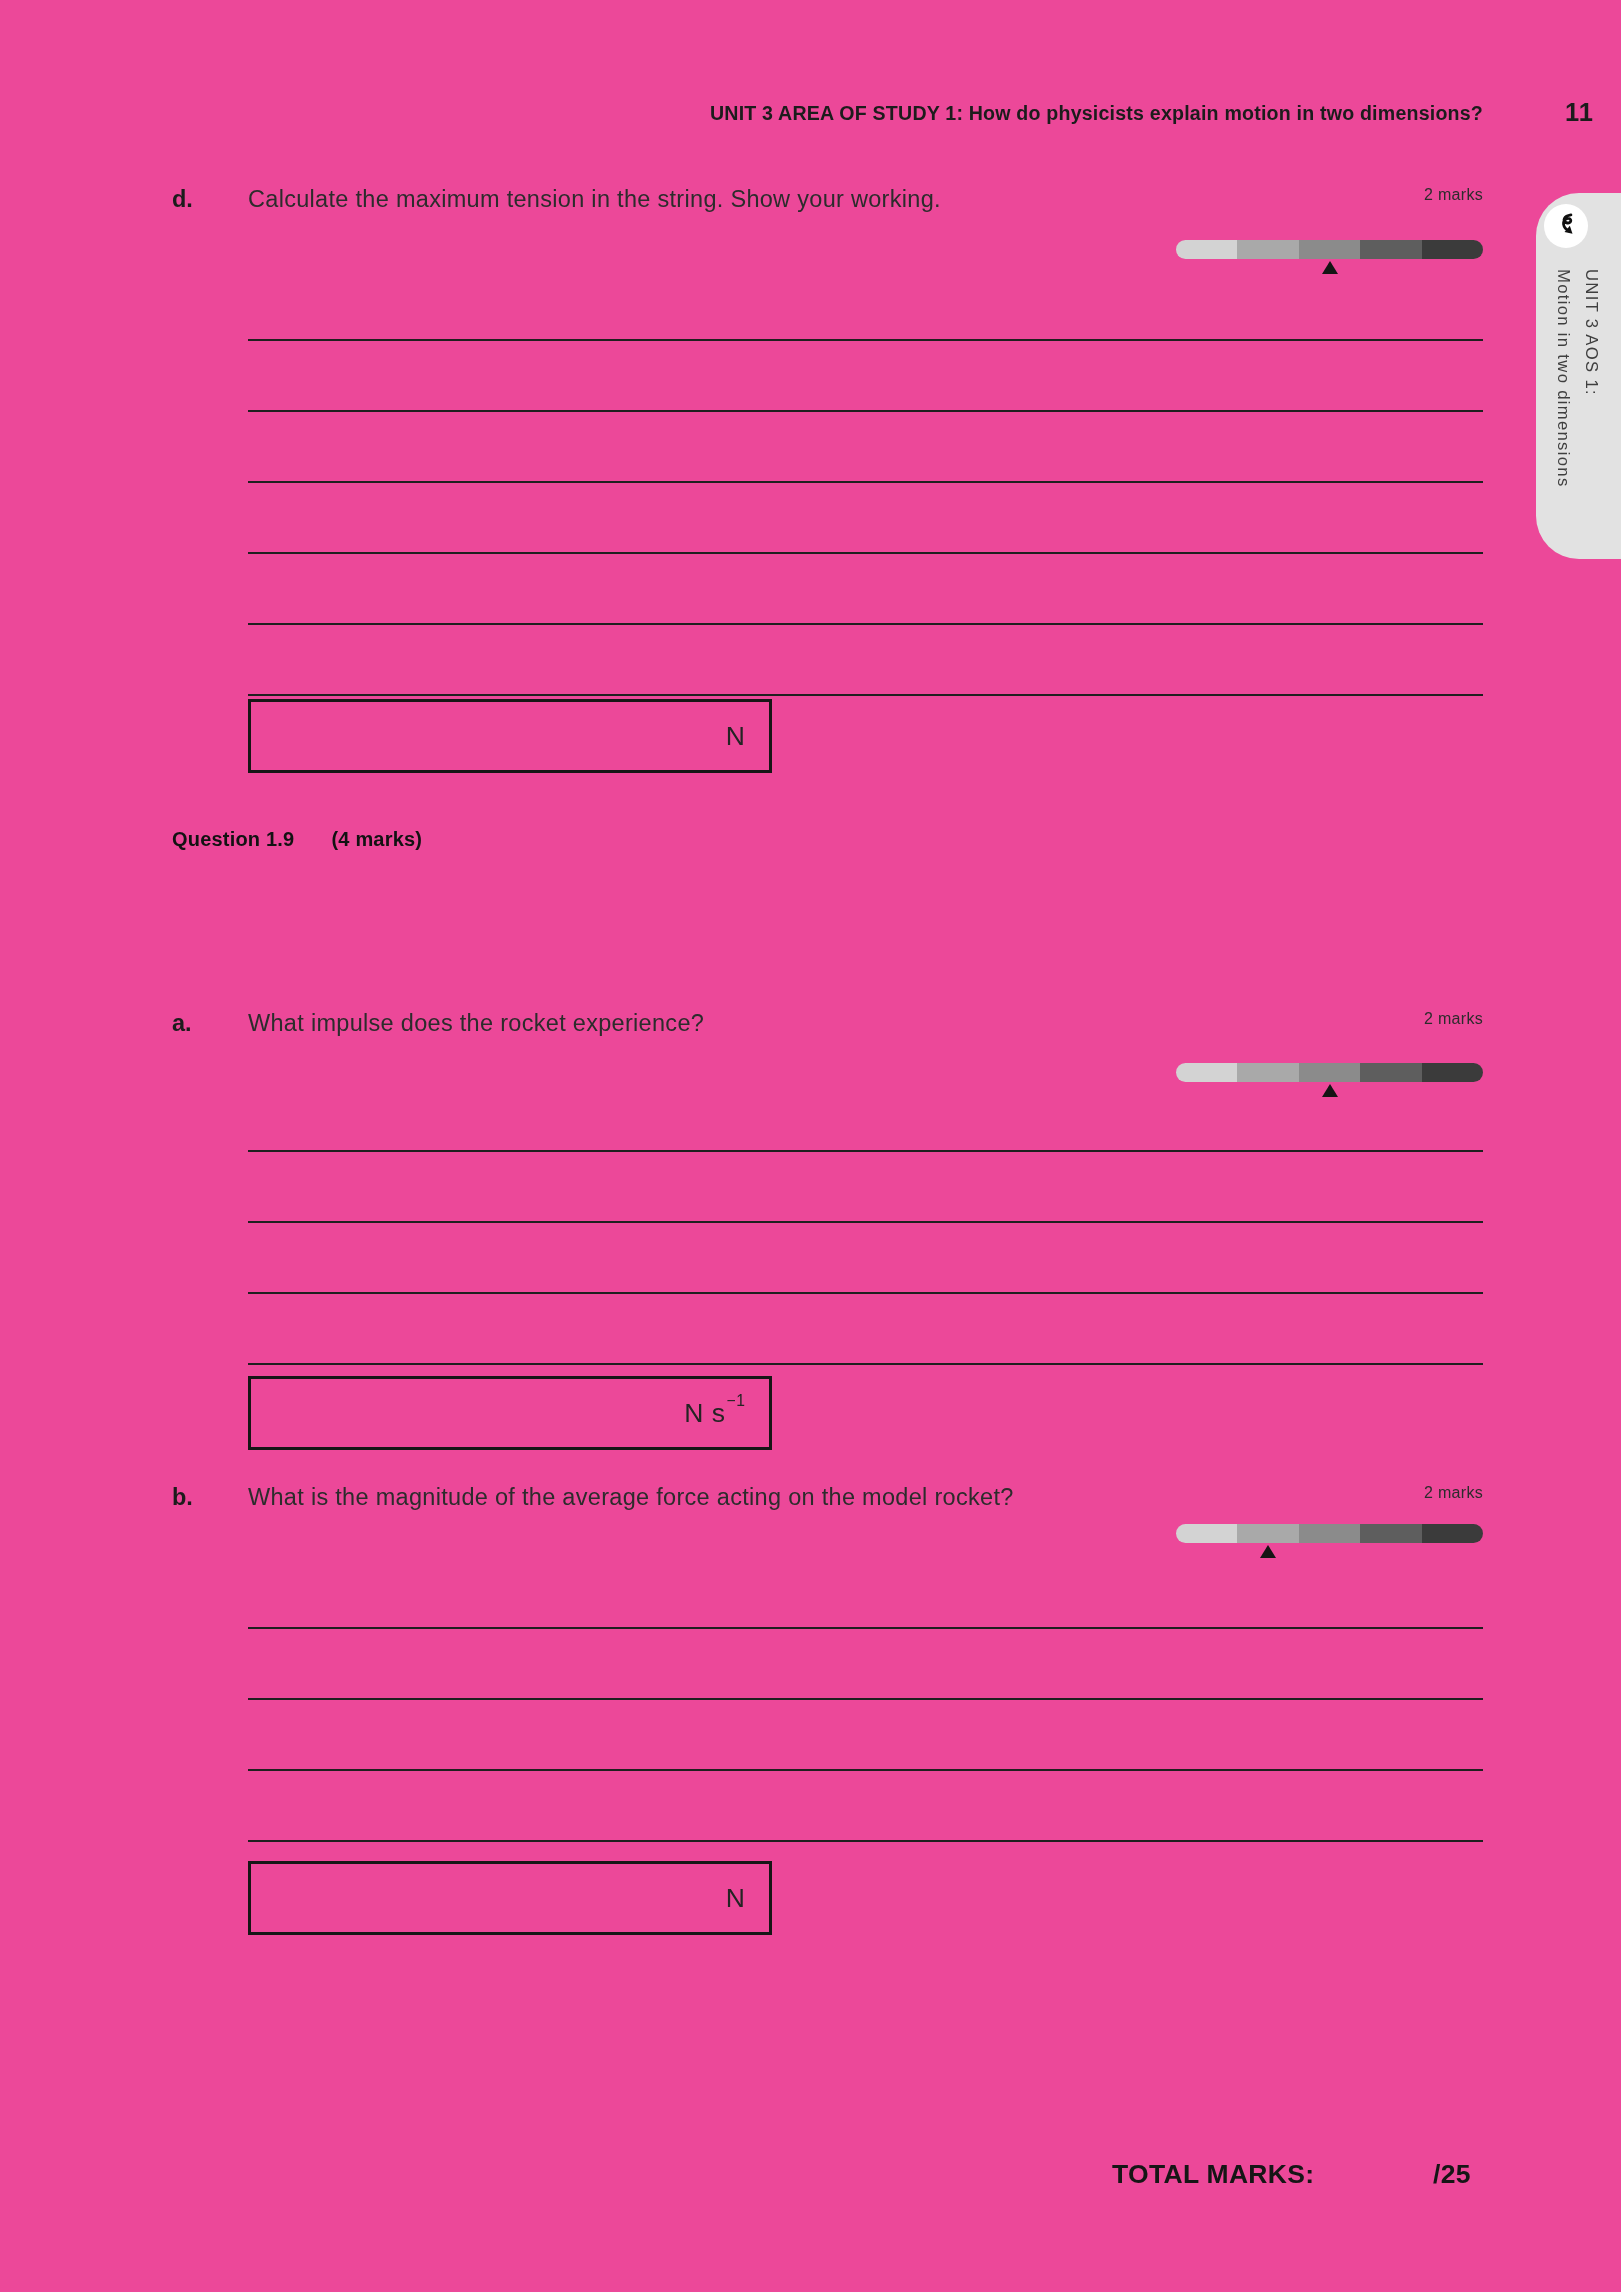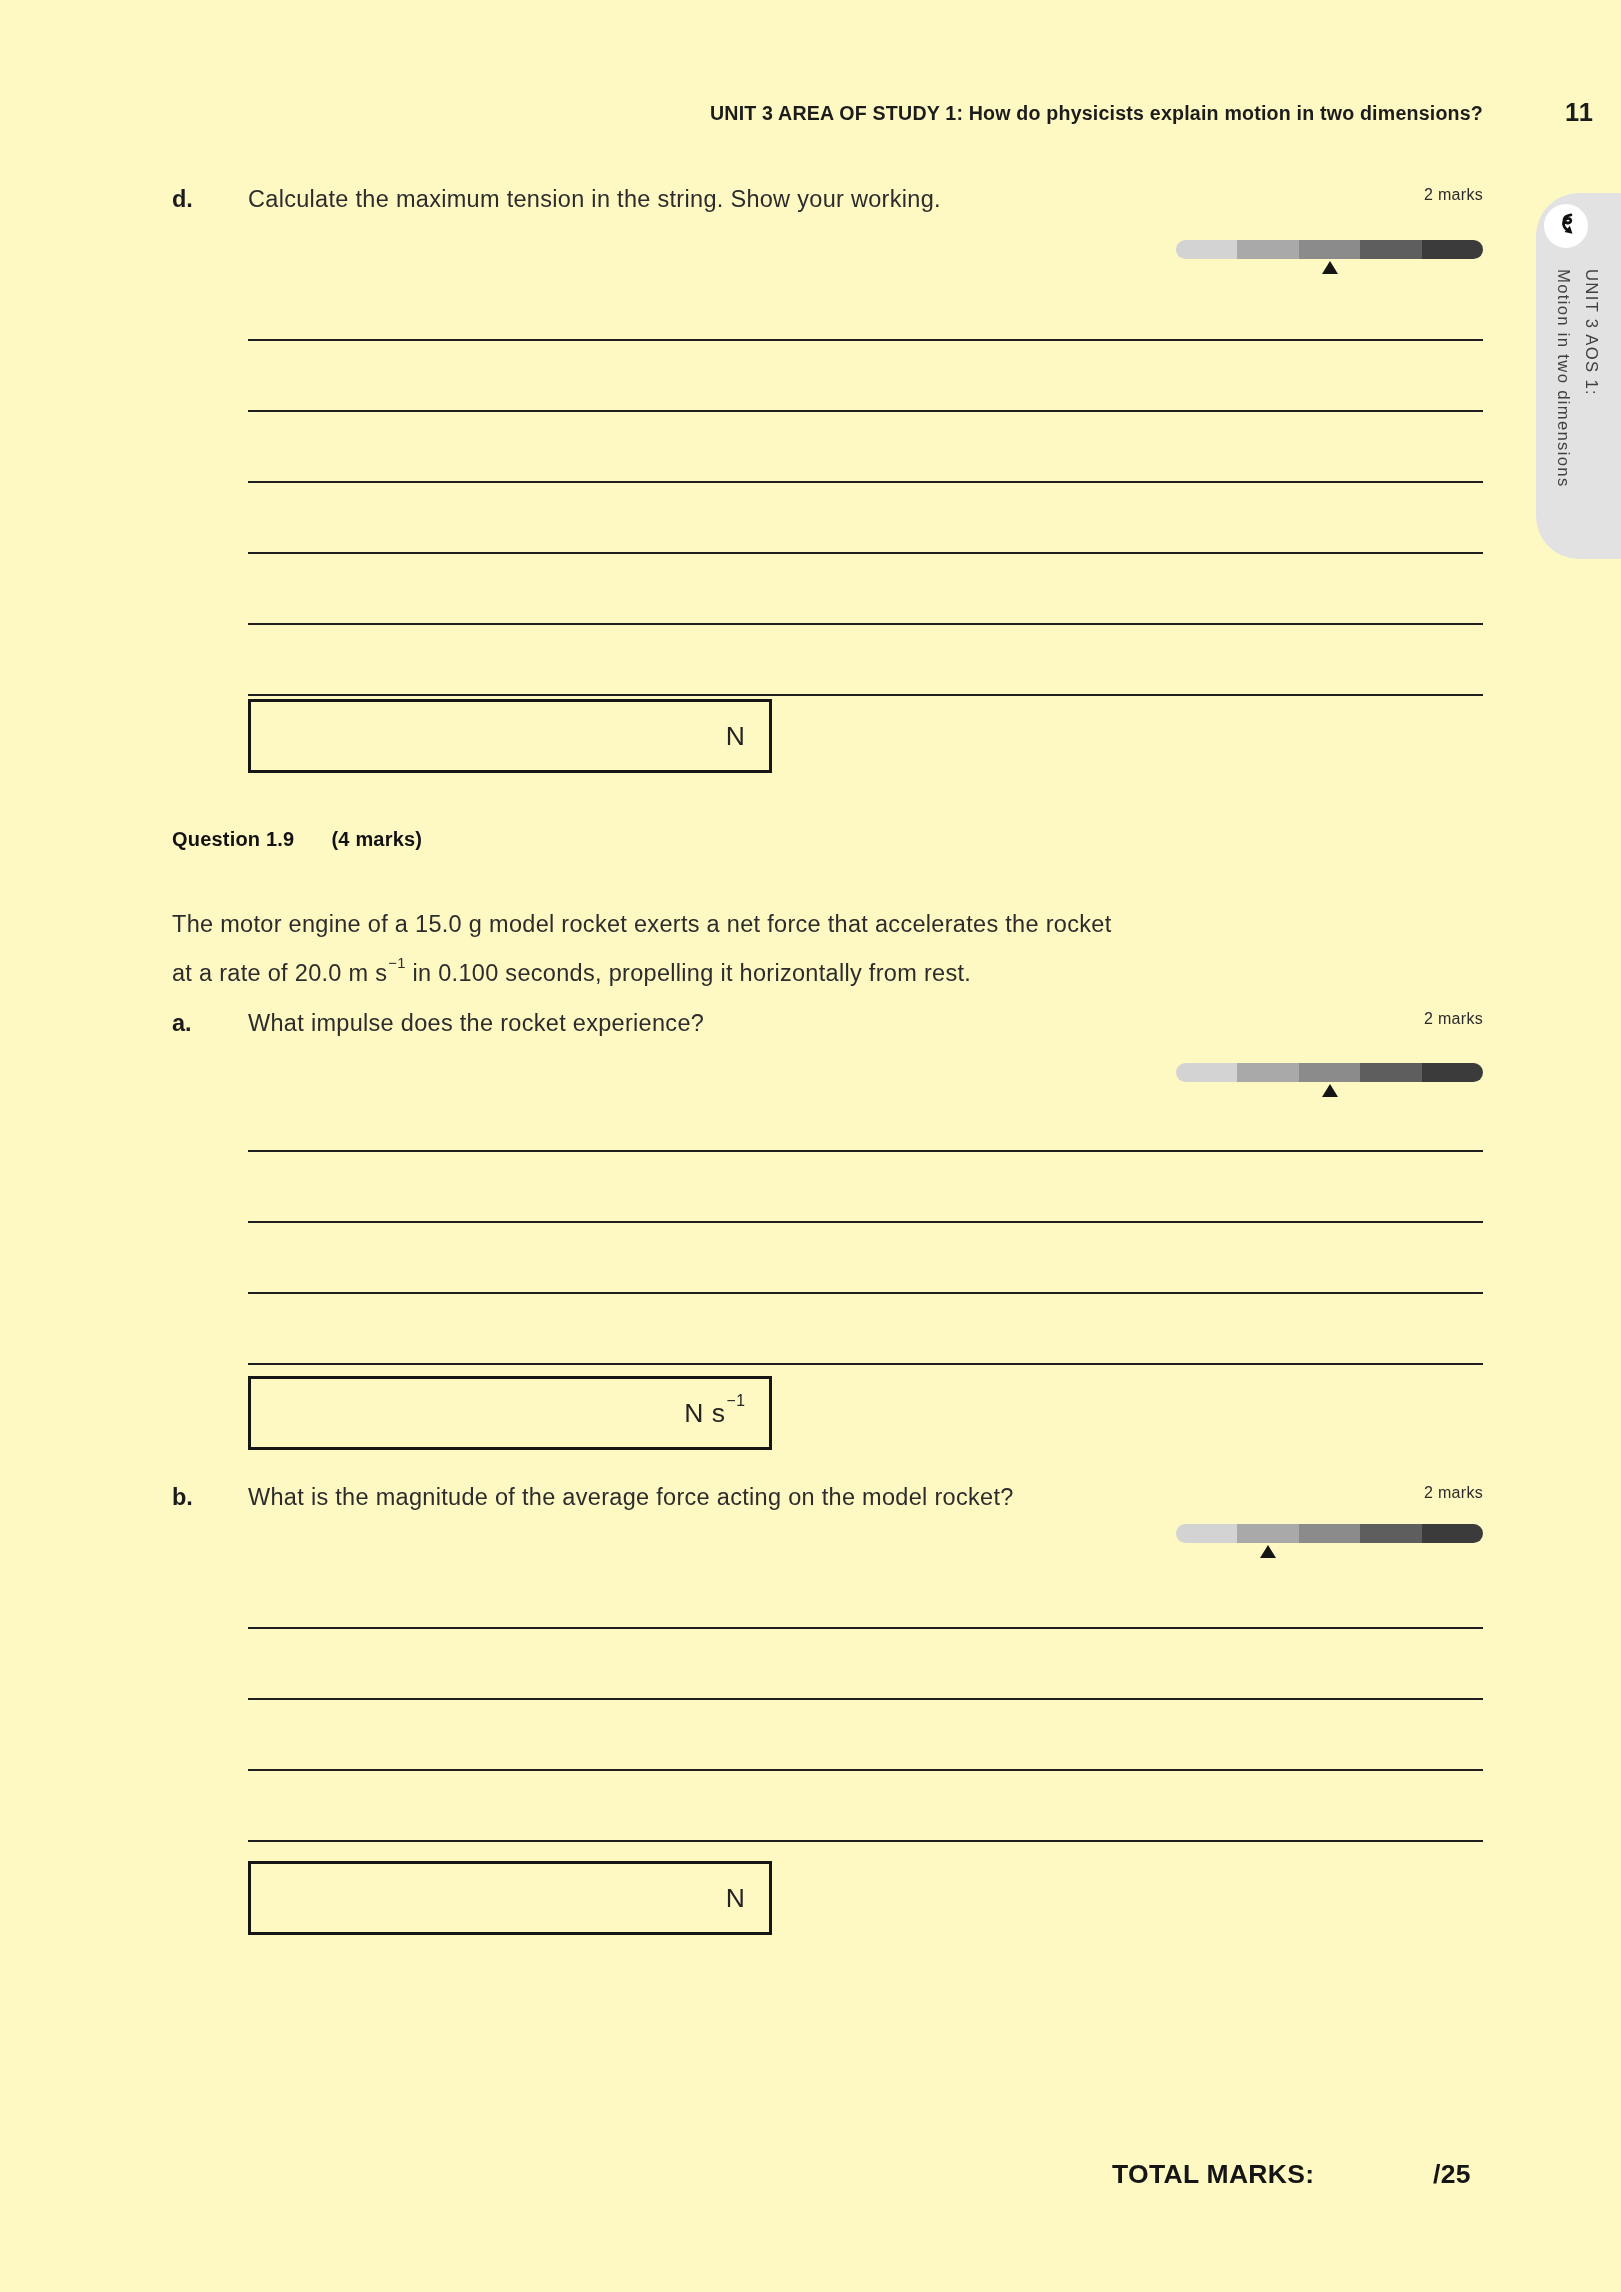--- a/index.html
+++ b/index.html
@@ -1,16 +1,16 @@
 <!DOCTYPE html>
 <html><head>
 <meta charset="utf-8">
 <style>
   html,body{margin:0;padding:0;background:#ffffff;}
-  .page{position:relative;width:1621px;height:2293px;background:#fef9c3;overflow:hidden;
+  .page{position:relative;width:1621px;height:2293px;background:#ec4899;overflow:hidden;
         font-family:"Liberation Sans",sans-serif;color:#242424;}
   .abs{position:absolute;}
 
   
   .hdr{top:102px;left:0;width:1483px;text-align:right;font-size:19.6px;font-weight:700;
        color:#1c1c1c;letter-spacing:0.2px;}
   .pgnum{top:98px;left:1517px;font-size:25.5px;font-weight:700;color:#1c1c1c;letter-spacing:1px;margin-left:48px;}
 
   
   .qlabel{font-weight:700;font-size:23.5px;color:#1c1c1c;}
@@ -96,24 +96,20 @@
       <div class="rule"></div>
     </div>
   <div class="abs ansbox" style="top:699px;">
     <span>N</span>
   </div>
 
   <div class="abs h2" style="top:828px;left:172px;">
     <span>Question 1.9</span><span class="gapped">(4 marks)</span>
   </div>
 
-  <div class="abs para" style="top:900px;left:172px;width:1318px;">
-    <div>The motor engine of a 15.0 g model rocket exerts a net force that accelerates the rocket</div>
-    <div><span>at a rate of 20.0 m s</span><span class="sup">−1</span><span> in 0.100 seconds, propelling it horizontally from rest.</span></div>
-  </div>
 
   <span class="abs qlabel" style="top:1010px;left:172px;">a.</span>
   <span class="abs qprompt" style="top:1010px;left:248px;">What impulse does the rocket experience?</span>
   <span class="abs marks" style="top:1010px;right:138px;">2 marks</span>
   <div class="abs diffbar" style="top:1063px;left:1176px;">
       <div class="bar-segs">
         <div class="seg" style="background: rgb(211, 211, 211);"></div>
         <div class="seg" style="background: rgb(169, 169, 169);"></div>
         <div class="seg" style="background: rgb(139, 139, 139);"></div>
         <div class="seg" style="background: rgb(94, 94, 94);"></div>

